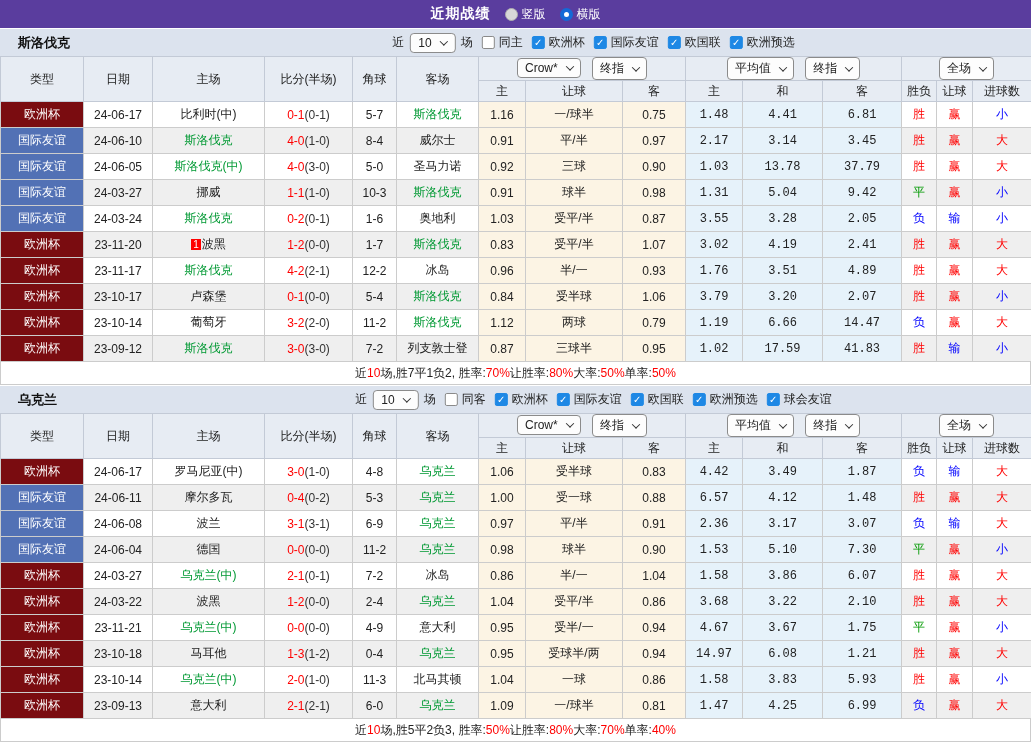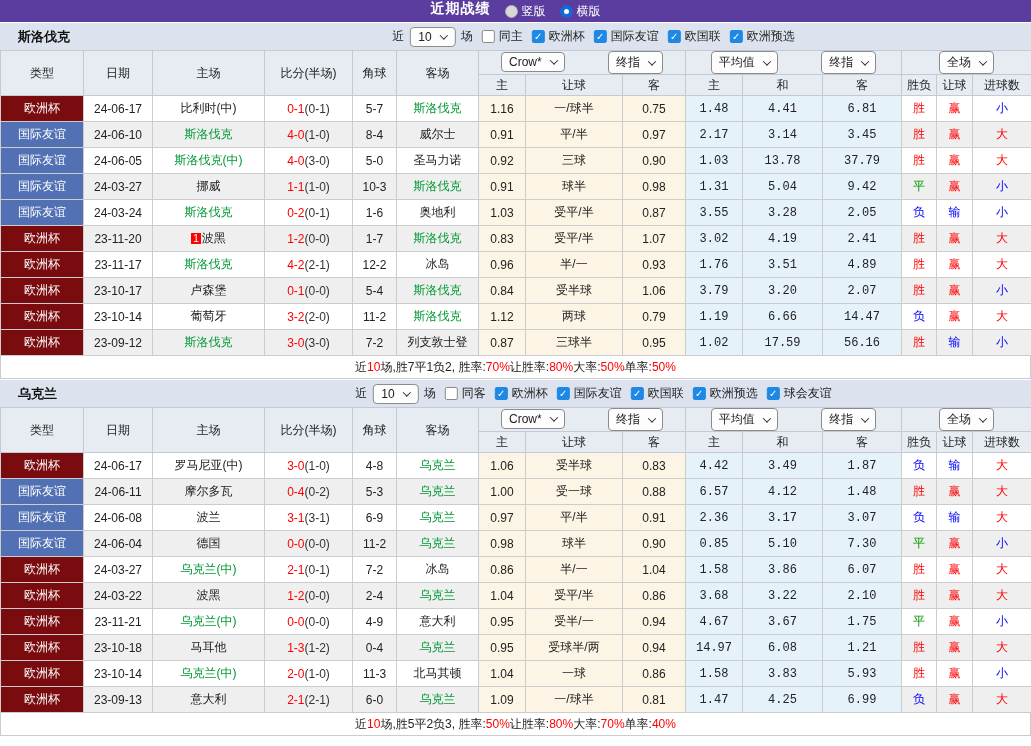--- a/index.html
+++ b/index.html
@@ -1,20 +1,20 @@
 <!DOCTYPE html>
 <html><head>
 <meta charset="utf-8">
 <style>
   * { box-sizing: border-box; margin: 0; padding: 0; }
   body { background: #fff; }
   .page { width: 1031px; font-family: "Liberation Sans", "DejaVu Sans", sans-serif; color: #222; }
 
   
-  .topbar { height: 22px; background: #5a3d9e; display: flex; justify-content: center; gap: 14px; }
+  .topbar { height: 28px; background: #5a3d9e; display: flex; align-items: center; justify-content: center; gap: 14px; }
   .topbar .title { color: #fff; font-weight: bold; font-size: 14px; letter-spacing: 1px; }
   .radio { display: inline-flex; align-items: center; gap: 4px; color: #fff; font-size: 12px; cursor: default; }
   .dot { width: 13px; height: 13px; border-radius: 50%; display: inline-block; }
   .dot.off { background: #d8d8d8; border: 1px solid #aeaeae; }
   .dot.on { background: #fff; border: 4px solid #1469d6; }
 
   
   .sec-head { position: relative; height: 28px; background: #dce3ee; border-top: 1px solid #fff;
               display: flex; align-items: center; font-size: 12px; }
   .team { font-weight: bold; font-size: 13px; padding-left: 18px; color: #111; }
@@ -49,21 +49,21 @@
   td.type-maroon { background: #7a0c10 !important; color: #fff; }
   td.type-blue   { background: #5271b5 !important; color: #fff; }
   .green { color: #009933; }
   .c-red { color: #f00; } .c-green { color: #090; } .c-blue { color: #00f; }
   .score-main { color: #f00; } .score-half { color: #333; margin-top: 19px; }
   .badge { background: #f00; color: #fff; font-size: 10px; padding: 0 2px; margin-right: 1px; display: inline-block; }
 
   .summary { height: 23px; border: 1px solid #ccc; border-top: none; display: flex; align-items: center;
              justify-content: center; font-size: 12px; color: #222; }
   .summary .red { color: #f00; }
-  .gcell .select { margin: 0 20px; }
+  .gcell .select { margin: 0 4px; }
 </style>
 </head>
 <body>
 
 <div class="page">
 
   <div class="topbar">
     <span class="title">近期战绩</span>
     <label class="radio">
       <span class="dot off"></span>
@@ -321,21 +321,21 @@
             <td>23-09-12</td>
             <td><span class="green">斯洛伐克</span></td>
             <td><span class="score-main">3-0</span><span class="score-half">(3-0)</span></td>
             <td>7-2</td>
             <td><span>列支敦士登</span></td>
             <td class="hc">0.87</td>
             <td class="hc">三球半</td>
             <td class="hc">0.95</td>
             <td class="avg">1.02</td>
             <td class="avg">17.59</td>
-            <td class="avg">56.16</td>
+            <td class="avg">41.83</td>
             <td class="c-red">胜</td>
             <td class="c-blue">输</td>
             <td class="c-blue">小</td>
           </tr>
         </tbody>
     </table>
     <div class="summary">
         <span>近</span>
         <span class="red">10</span>
         <span>场,胜7平1负2, 胜率:</span>
@@ -493,21 +493,21 @@
           <tr>
             <td class="type-blue">国际友谊</td>
             <td>24-06-04</td>
             <td><span>德国</span></td>
             <td><span class="score-main">0-0</span><span class="score-half">(0-0)</span></td>
             <td>11-2</td>
             <td><span class="green">乌克兰</span></td>
             <td class="hc">0.98</td>
             <td class="hc">球半</td>
             <td class="hc">0.90</td>
-            <td class="avg">0.85</td>
+            <td class="avg">1.53</td>
             <td class="avg">5.10</td>
             <td class="avg">7.30</td>
             <td class="c-green">平</td>
             <td class="c-red">赢</td>
             <td class="c-blue">小</td>
           </tr>
           <tr>
             <td class="type-maroon">欧洲杯</td>
             <td>24-03-27</td>
             <td><span class="green">乌克兰(中)</span></td>

